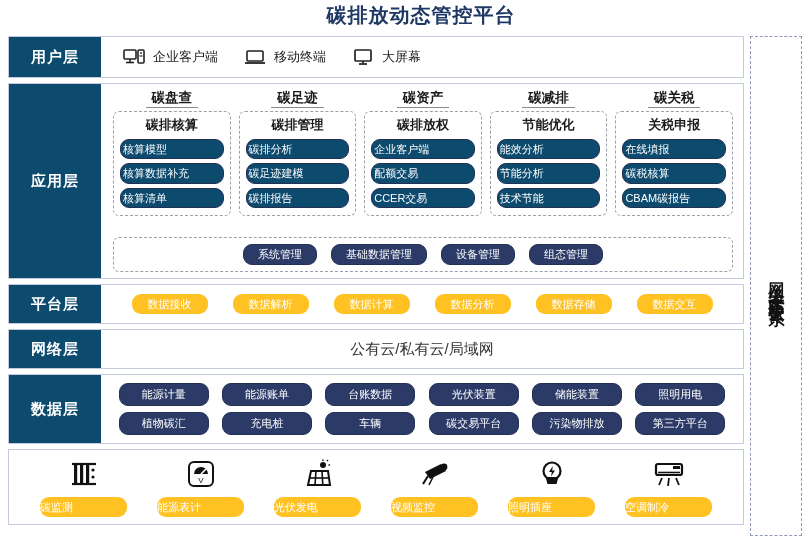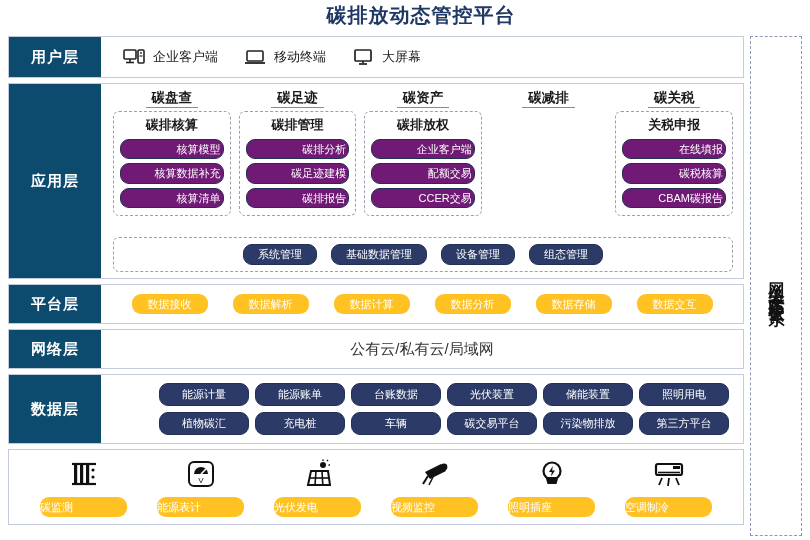--- a/index.html
+++ b/index.html
@@ -61,22 +61,22 @@
     margin-bottom:3px;border-bottom:1.5px solid #8a8a8a;
     padding:0 6px 1px;line-height:1.15;
   }
   .app-box{
     width:100%;box-sizing:border-box;
     border:1px dashed #9aa0ad;border-radius:6px;
     padding:4px 6px 7px;display:flex;flex-direction:column;align-items:center;gap:4px;
   }
   .app-box-title{font-size:13px;font-weight:bold;color:#1b1b1b;margin-bottom:1px;}
   .chip-navy{
-    width:100%;box-sizing:border-box;text-align:right;
-    background:#701a75;color:#ffffff;border-radius:9px;
+    width:100%;box-sizing:border-box;text-align:left;
+    background:#0c4a6e;color:#ffffff;border-radius:9px;
     font-size:11px;padding:3px 2px;line-height:1.15;
     border:1px solid #223054;
     white-space:nowrap;overflow:hidden;
   }
   .app-manage{
     margin-top:6px;border:1px dashed #9aa0ad;border-radius:6px;
     padding:6px 8px;display:flex;justify-content:center;align-items:center;gap:14px;
   }
   .chip-navy-auto{
     background:#2b3a66;color:#ffffff;border-radius:9px;
@@ -93,21 +93,21 @@
     font-weight:normal;
   }
 
   
   .layer-network{height:40px;}
   .net-text{width:100%;text-align:center;font-size:15px;color:#333;}
 
   
   .layer-data{height:70px;}
   .data-grid{
-    width:100%;display:flex;flex-direction:column;gap:6px;padding:2px 6px;align-items:flex-end;
+    width:100%;display:flex;flex-direction:column;gap:6px;padding:2px 6px;
   }
   .data-row{display:flex;justify-content:space-around;align-items:center;gap:6px;}
   .chip-navy-data{
     background:#2b3a66;color:#ffffff;border-radius:9px;
     font-size:11px;padding:4px 0;line-height:1.15;white-space:nowrap;
     border:1px solid #223054;text-align:center;width:88px;
   }
 
   
   .layer-sense{height:76px;}
@@ -212,20 +212,26 @@
               <div class="app-box">
                 <div class="app-box-title">碳排放权</div>
                 <div class="chip-navy">企业客户端</div>
                 <div class="chip-navy">配额交易</div>
                 <div class="chip-navy">CCER交易</div>
               </div>
             </div>
 
             <div class="app-col">
               <div class="app-col-title">碳减排</div>
+              <div class="app-box">
+                <div class="app-box-title">节能优化</div>
+                <div class="chip-navy">能效分析</div>
+                <div class="chip-navy">节能分析</div>
+                <div class="chip-navy">技术节能</div>
+              </div>
             </div>
 
             <div class="app-col">
               <div class="app-col-title">碳关税</div>
               <div class="app-box">
                 <div class="app-box-title">关税申报</div>
                 <div class="chip-navy">在线填报</div>
                 <div class="chip-navy">碳税核算</div>
                 <div class="chip-navy">CBAM碳报告</div>
               </div>

